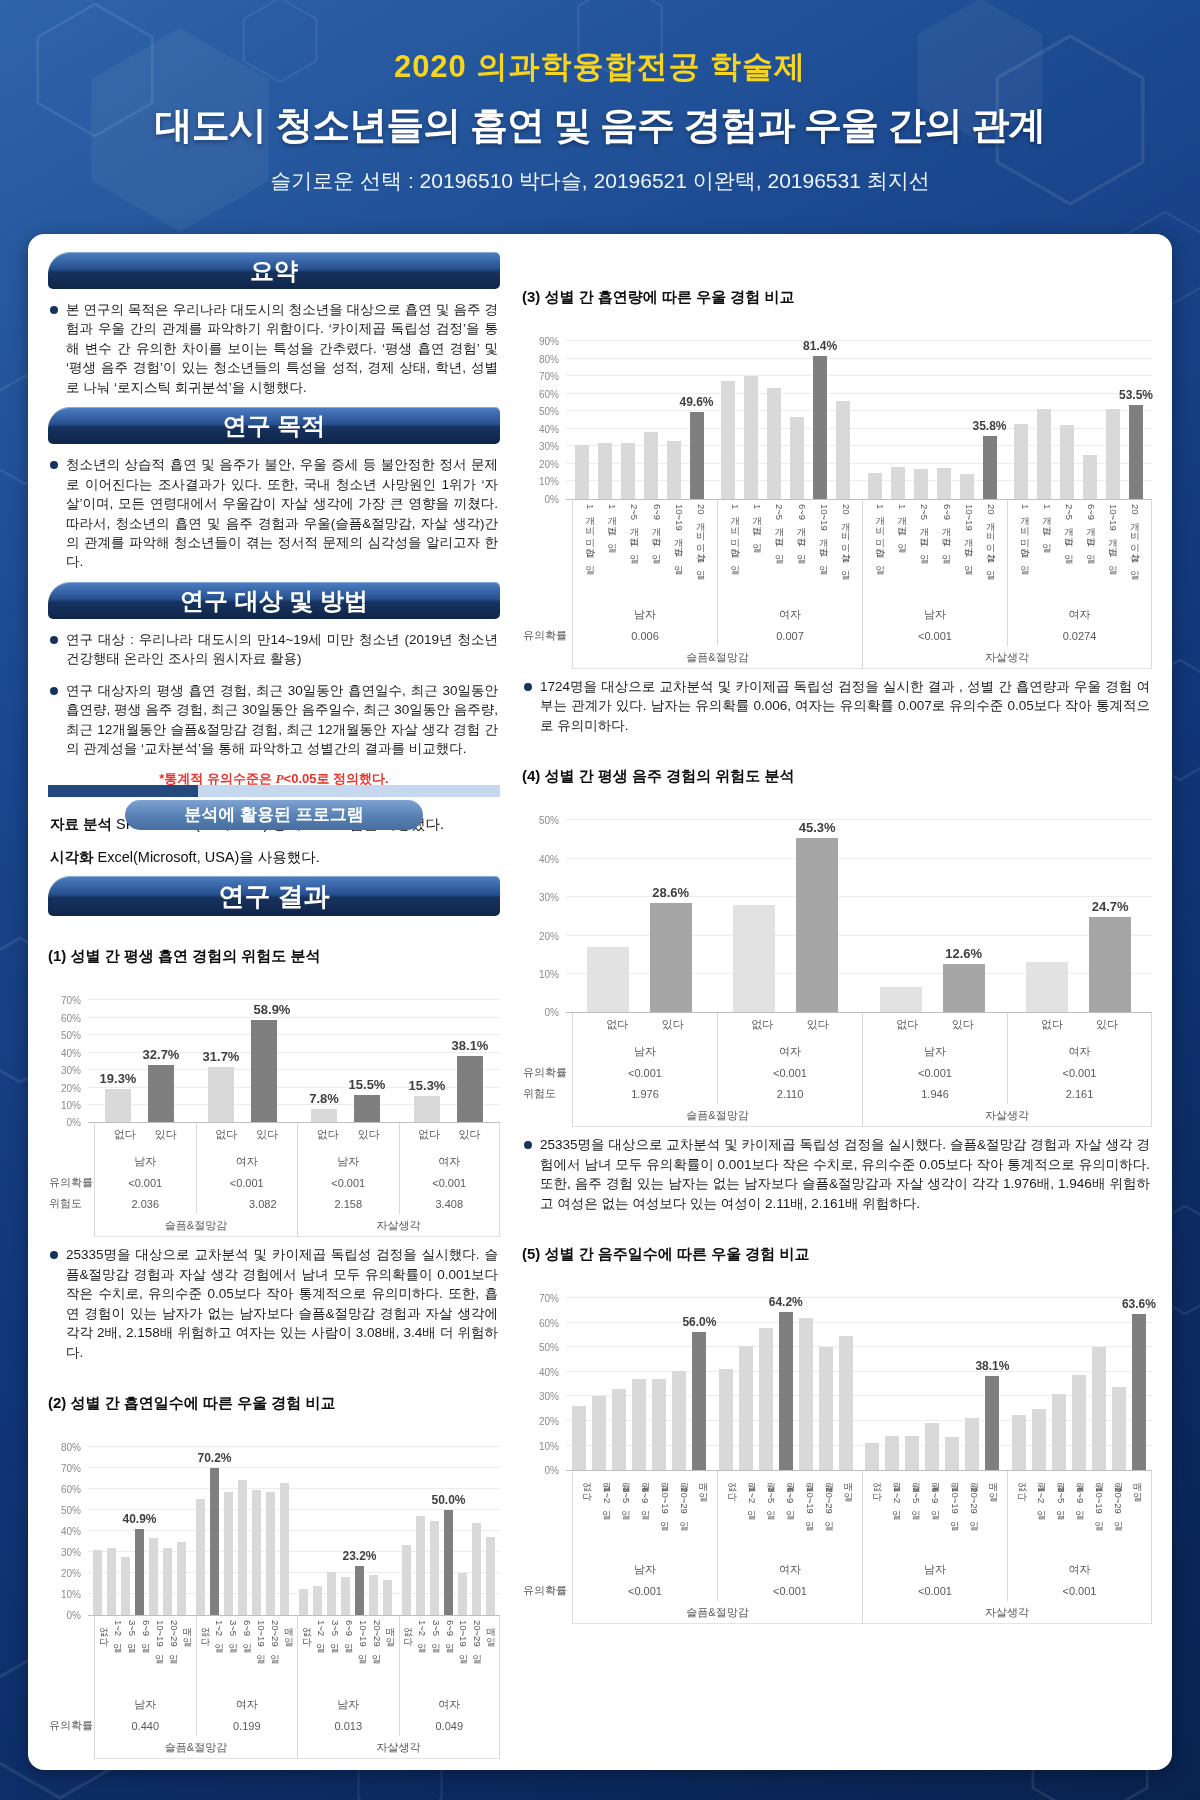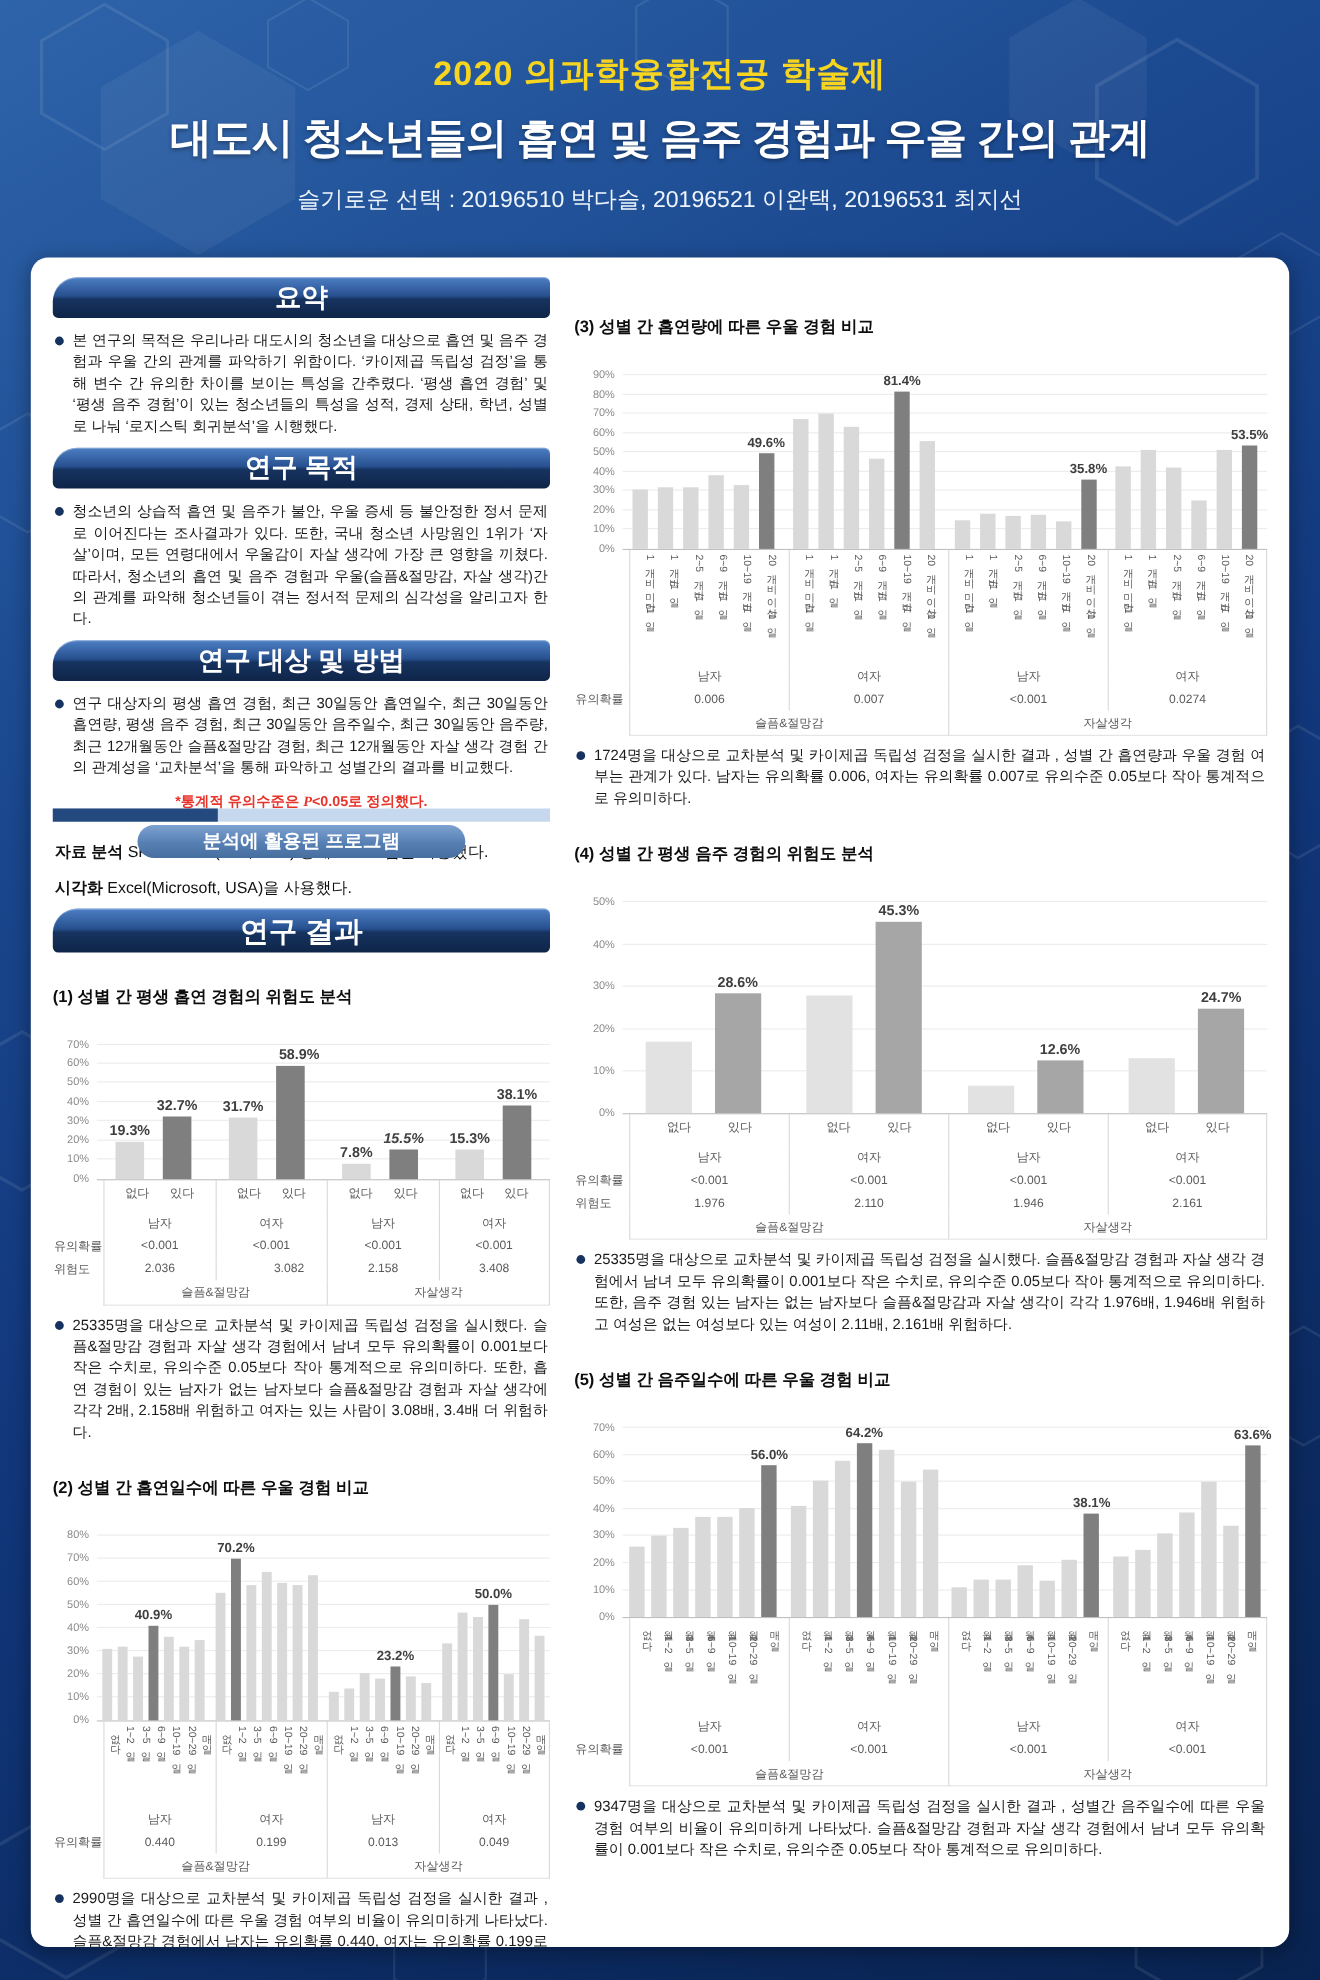--- a/index.html
+++ b/index.html
@@ -109,20 +109,24 @@
 
       <div class="sec-bar">연구 목적</div>
       <div class="bullet">
         <span class="dot"></span>
         <p>청소년의 상습적 흡연 및 음주가 불안, 우울 증세 등  불안정한 정서 문제로 이어진다는 조사결과가 있다. 또한, 국내 청소년 사망원인 1위가 ‘자살’이며, 모든 연령대에서 우울감이 자살 생각에 가장 큰 영향을 끼쳤다. 따라서, 청소년의 흡연 및 음주 경험과 우울(슬픔&amp;절망감, 자살 생각)간의 관계를 파악해 청소년들이 겪는 정서적 문제의 심각성을 알리고자 한다.</p>
       </div>
 
       <div class="sec-bar">연구 대상 및 방법</div>
       <div class="bullet">
         <span class="dot"></span>
+        <p>연구 대상 : 우리나라 대도시의 만14~19세 미만 청소년 (2019년 청소년 건강행태 온라인 조사의 원시자료 활용)</p>
+      </div>
+      <div class="bullet">
+        <span class="dot"></span>
         <p>연구 대상자의 평생 흡연 경험, 최근 30일동안 흡연일수, 최근 30일동안 흡연량, 평생 음주 경험, 최근 30일동안 음주일수, 최근 30일동안 음주량, 최근 12개월동안 슬픔&amp;절망감 경험, 최근 12개월동안 자살 생각 경험 간의 관계성을 ‘교차분석’을 통해 파악하고 성별간의 결과를 비교했다.</p>
       </div>
       <div class="red-note">
         <span>*통계적 유의수준은 </span><i>P</i><span>&lt;0.05로 정의했다.</span>
       </div>
 
       <div class="prog-wrap">
         <div class="prog-light"></div>
         <div class="prog-dark"></div>
         <div class="prog-pill">분석에 활용된 프로그램</div>
@@ -178,21 +182,21 @@
                   <span class="bar-label" style="bottom: calc(84.1429% + 3px); padding-left: 16px;">58.9%</span>
                   <div class="bar" style="height: 84.1429%; background: rgb(127, 127, 127);"></div>
                 </div>
               </div>
               <div class="bar-group">
                 <div class="bar-wrap" style="width: 26px;">
                   <span class="bar-label" style="bottom: calc(11.1429% + 3px);">7.8%</span>
                   <div class="bar" style="height: 11.1429%; background: rgb(217, 217, 217);"></div>
                 </div>
                 <div class="bar-wrap" style="width: 26px;">
-                  <span class="bar-label" style="bottom: calc(22.1429% + 3px); font-style: italic;">15.5%</span>
+                  <span class="bar-label" style="bottom: calc(22.1429% + 3px);">15.5%</span>
                   <div class="bar" style="height: 22.1429%; background: rgb(127, 127, 127);"></div>
                 </div>
               </div>
               <div class="bar-group">
                 <div class="bar-wrap" style="width: 26px;">
                   <span class="bar-label" style="bottom: calc(21.8571% + 3px);">15.3%</span>
                   <div class="bar" style="height: 21.8571%; background: rgb(217, 217, 217);"></div>
                 </div>
                 <div class="bar-wrap" style="width: 26px;">
                   <span class="bar-label" style="bottom: calc(54.4286% + 3px);">38.1%</span>
@@ -853,20 +857,16 @@
             <div class="tcell gut">유의확률</div>
             <div class="tcell vb" style="height: 21px;">&lt;0.001</div>
             <div class="tcell vb" style="height: 21px;">&lt;0.001</div>
             <div class="tcell vb" style="height: 21px;">&lt;0.001</div>
             <div class="tcell vb vr" style="height: 21px;">&lt;0.001</div>
             <div class="tcell gut"></div>
             <div class="tcell vb bb" style="height: 22px; grid-column: 2 / span 2;">슬픔&amp;절망감</div>
             <div class="tcell vb bb vr" style="height: 22px; grid-column: 4 / span 2;">자살생각</div>
           </div>
         </div>
-      <div class="bullet">
-        <span class="dot"></span>
-        <p>9347명을 대상으로 교차분석 및 카이제곱 독립성 검정을 실시한 결과 , 성별간 음주일수에 따른 우울 경험 여부의 비율이 유의미하게 나타났다. 슬픔&amp;절망감 경험과 자살 생각 경험에서 남녀 모두 유의확률이 0.001보다 작은 수치로, 유의수준 0.05보다 작아 통계적으로 유의미하다.</p>
-      </div>
     </div>
 
   </div>
 </div>
 
 </body></html>

